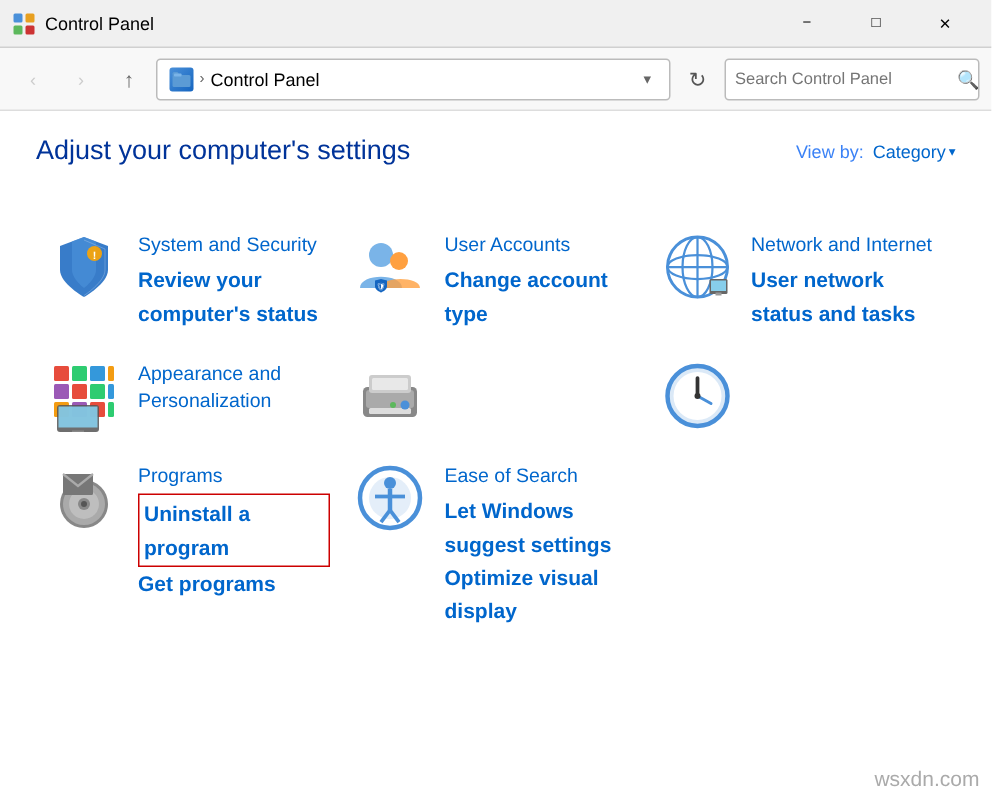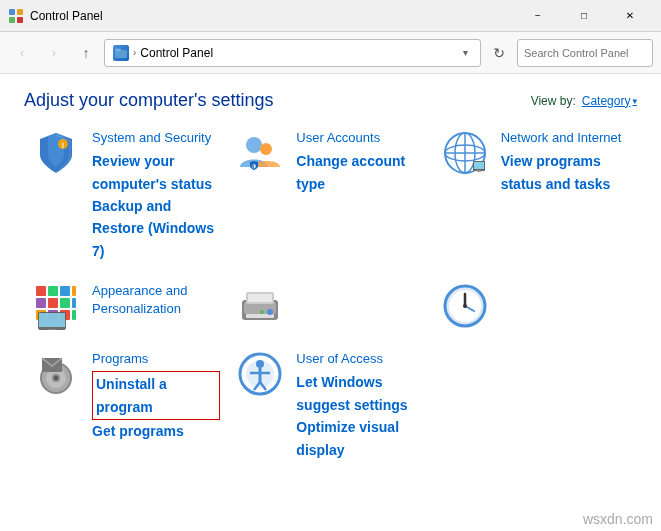--- a/index.html
+++ b/index.html
@@ -73,21 +73,21 @@
       padding: 0 4px;
     }
     .refresh-btn {
       width: 28px; height: 28px;
       border: none; background: transparent;
       cursor: pointer; border-radius: 3px;
       display: flex; align-items: center; justify-content: center;
       color: #555; font-size: 14px;
     }
     .search-box {
-      width: 136px; height: 28px;
+      width: 170px; height: 28px;
       border: 1px solid #bbb;
       border-radius: 3px;
       display: flex; align-items: center;
       background: #fff;
       overflow: hidden;
     }
     .search-input {
       flex: 1; border: none; outline: none;
       font-size: 11px; padding: 0 6px;
       color: #999; background: transparent;
@@ -102,40 +102,40 @@
 
     
     .main {
       padding: 16px 24px;
       background: #fff;
     }
     .main-header {
       display: flex;
       justify-content: space-between;
       align-items: center;
-      margin-bottom: 8px;
+      margin-bottom: 33px;
       text-align: center;
     }
     .page-title {
       font-size: 18px;
       font-weight: 300;
       color: #003399;
     }
     .viewby {
       display: flex;
       align-items: center;
       gap: 6px;
       font-size: 12px;
       color: #444;
     }
-    .viewby-label { color: #14532d; }
+    .viewby-label { color: #3b82f6; }
     .viewby-value {
       color: #0066cc;
       cursor: pointer;
-      display: flex; align-items: center; gap: 2px; text-decoration: underline;
+      display: flex; align-items: center; gap: 2px;
     }
     .viewby-chevron { font-size: 9px; color: #0066cc; }
 
     
     .categories {
       display: grid;
       grid-template-columns: 1fr 1fr 1fr;
       gap: 0;
     }
     .category-item {
@@ -249,21 +249,20 @@
           <path d="M24 4 L40 10 L40 26 C40 35 24 44 24 44 C24 44 8 35 8 26 L8 10 Z" fill="#1565c0" opacity="0.85"></path>
           <path d="M24 4 L32 7 L32 26 C32 32 24 38 24 38 C24 38 16 32 16 26 L16 7 Z" fill="#4a90d9" opacity="0.7"></path>
           <path d="M24 6 L24 6 L38 12 L38 26 C38 34 24 43 24 43" fill="none" stroke="#fff" stroke-width="0.5" opacity="0.3"></path>
           <circle cx="31" cy="15" r="5" fill="#ffa500" opacity="0.9"></circle>
           <text x="31" y="18.5" text-anchor="middle" font-size="7" fill="white" font-weight="bold">!</text>
         </svg>
       </div>
       <div class="cat-content">
         <div class="cat-title">System and Security</div>
         <a class="cat-link">Review your computer's status</a>
-        <a class="cat-link">Backup and Restore (Windows 7)</a>
       </div>
     </div>
 
     <div class="category-item">
       <div class="cat-icon icon-users">
         <svg width="48" height="48" viewBox="0 0 48 48">
           <circle cx="18" cy="16" r="8" fill="#7ab4e8"></circle>
           <path d="M4 38 C4 28 32 28 32 38" fill="#7ab4e8"></path>
           <circle cx="30" cy="20" r="6" fill="#ffa040"></circle>
           <path d="M18 38 C18 30 44 30 44 38" fill="#ffa040" opacity="0.8"></path>
@@ -287,21 +286,21 @@
           <line x1="4" y1="24" x2="44" y2="24" stroke="#4a90d9" stroke-width="1.5"></line>
           <line x1="24" y1="4" x2="24" y2="44" stroke="#4a90d9" stroke-width="1.5"></line>
 
           <rect x="32" y="32" width="12" height="10" rx="1" fill="#666"></rect>
           <rect x="33" y="33" width="10" height="7" fill="#87ceeb"></rect>
           <rect x="36" y="41" width="4" height="2" fill="#999"></rect>
         </svg>
       </div>
       <div class="cat-content">
         <div class="cat-title">Network and Internet</div>
-        <a class="cat-link">View programs status and tasks</a>
+        <a class="cat-link">User network status and tasks</a>
       </div>
     </div>
 
     <div class="category-item">
       <div class="cat-icon icon-appearance">
         <svg width="48" height="48" viewBox="0 0 48 48">
           <rect x="4" y="4" width="10" height="10" fill="#e74c3c" rx="1"></rect>
           <rect x="16" y="4" width="10" height="10" fill="#2ecc71" rx="1"></rect>
           <rect x="28" y="4" width="10" height="10" fill="#3498db" rx="1"></rect>
           <rect x="40" y="4" width="4" height="10" fill="#f39c12" rx="1"></rect>
@@ -380,21 +379,21 @@
           <circle cx="24" cy="24" r="14" fill="#4a90d9" opacity="0.15"></circle>
 
           <circle cx="24" cy="14" r="4" fill="#4a90d9"></circle>
           <line x1="24" y1="18" x2="24" y2="32" stroke="#4a90d9" stroke-width="3"></line>
           <line x1="14" y1="23" x2="34" y2="23" stroke="#4a90d9" stroke-width="2.5"></line>
           <line x1="24" y1="32" x2="18" y2="40" stroke="#4a90d9" stroke-width="2.5"></line>
           <line x1="24" y1="32" x2="30" y2="40" stroke="#4a90d9" stroke-width="2.5"></line>
         </svg>
       </div>
       <div class="cat-content">
-        <div class="cat-title">User of Access</div>
+        <div class="cat-title">Ease of Search</div>
         <a class="cat-link">Let Windows suggest settings</a>
         <a class="cat-link">Optimize visual display</a>
       </div>
     </div>
 
   </div>
 </div>
 
 <div class="watermark">wsxdn.com</div>
 

